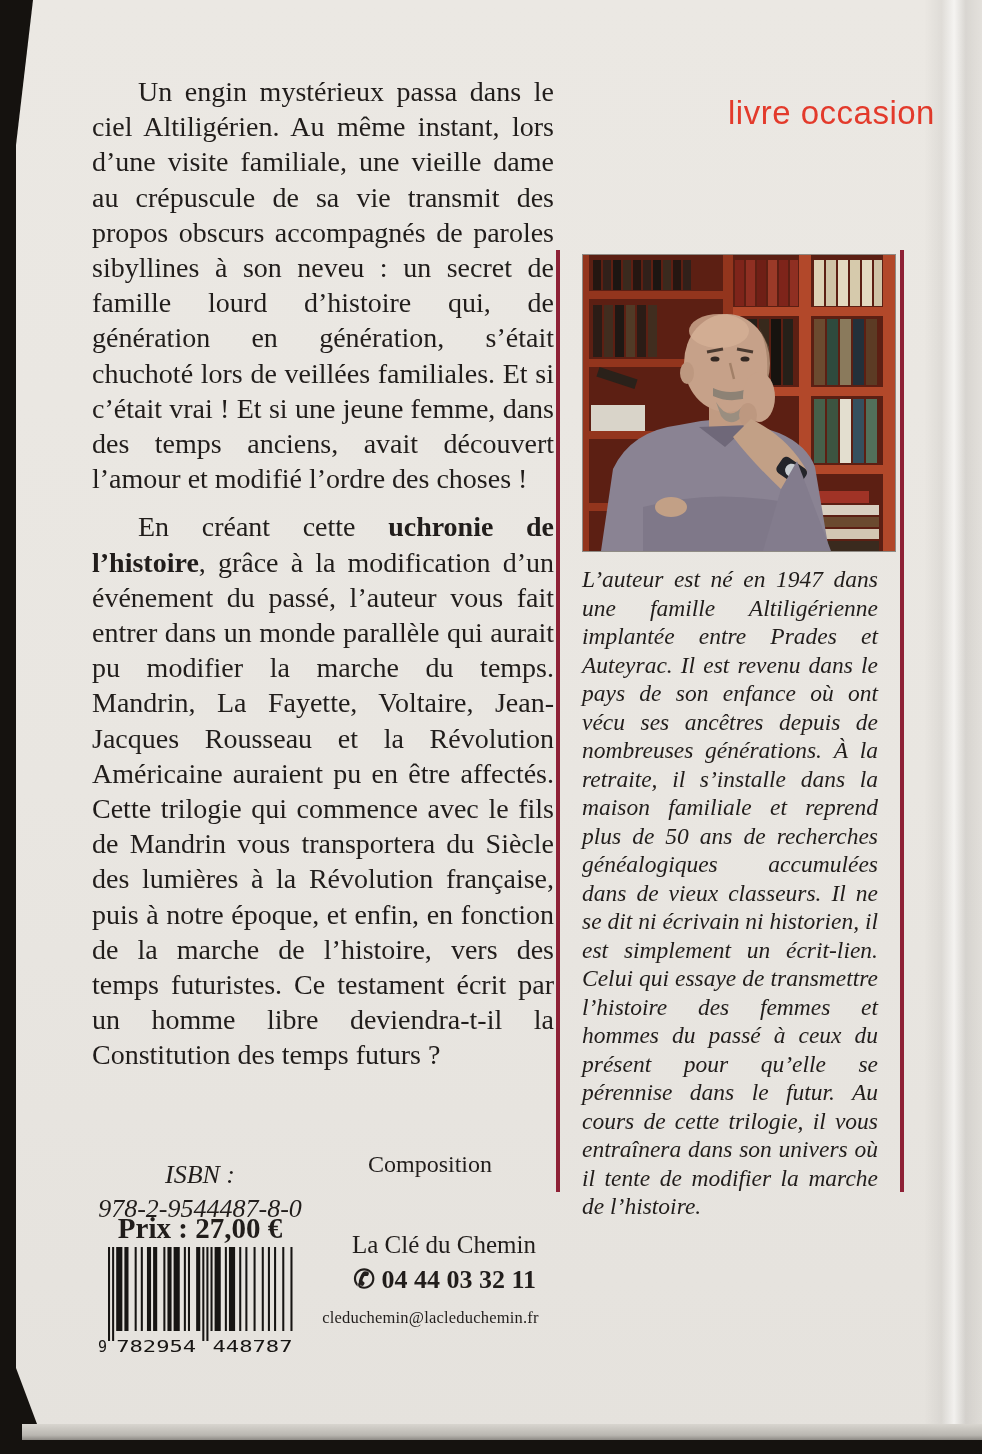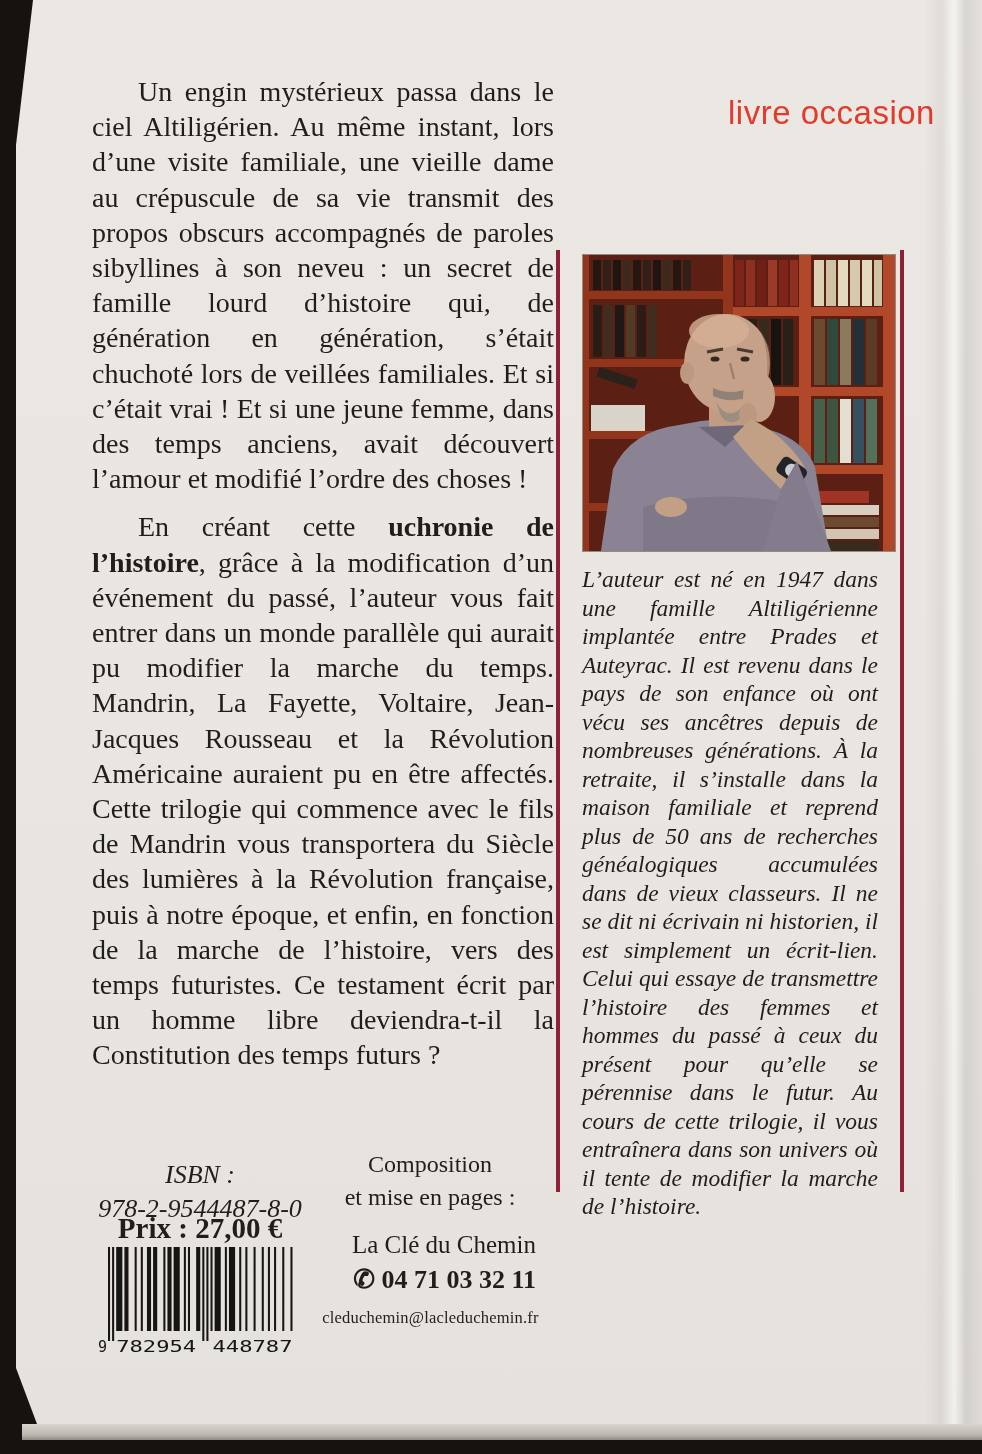--- a/index.html
+++ b/index.html
@@ -161,21 +161,20 @@
       <p class="bio">L’auteur est né en 1947 dans une famille Altiligérienne implantée entre Prades et Auteyrac. Il est revenu dans le pays de son enfance où ont vécu ses ancêtres depuis de nombreuses générations. À la retraite, il s’installe dans la maison familiale et reprend plus de 50 ans de recherches généalogiques accumulées dans de vieux classeurs. Il ne se dit ni écrivain ni historien, il est simplement un écrit-lien. Celui qui essaye de transmettre l’histoire des femmes et hommes du passé à ceux du présent pour qu’elle se pérennise dans le futur. Au cours de cette trilogie, il vous entraînera dans son univers où il tente de modifier la marche de l’histoire.</p>
     </div>
 
     <div class="isbn">
       <div>ISBN :</div>
       <div>978-2-9544487-8-0</div>
     </div>
 
     <div class="composition">
       <div>Composition</div>
-      <div>et mise en pages :</div>
     </div>
 
     <div class="price">Prix : 27,00 €</div>
 
     <div class="barcode"><svg viewBox="0 0 205 106" width="205" height="106">
           <rect x="10.00" y="0" width="2.05" height="94" fill="#171513"></rect>
           <rect x="14.10" y="0" width="2.05" height="94" fill="#171513"></rect>
           <rect x="18.20" y="0" width="6.15" height="84" fill="#171513"></rect>
           <rect x="26.40" y="0" width="4.10" height="84" fill="#171513"></rect>
           <rect x="36.65" y="0" width="2.05" height="84" fill="#171513"></rect>
@@ -202,21 +201,21 @@
           <rect x="176.05" y="0" width="2.05" height="84" fill="#171513"></rect>
           <rect x="184.25" y="0" width="2.05" height="84" fill="#171513"></rect>
           <rect x="192.45" y="0" width="2.05" height="84" fill="#171513"></rect>
           <text x="0" y="105" font-size="15" fill="#171513" font-family="&quot;DejaVu Sans Mono&quot;,monospace">9</text>
           <text x="18.15" y="105" font-size="15" fill="#171513" font-family="&quot;DejaVu Sans Mono&quot;,monospace" textLength="80" lengthAdjust="spacingAndGlyphs">782954</text>
           <text x="114.49999999999999" y="105" font-size="15" fill="#171513" font-family="&quot;DejaVu Sans Mono&quot;,monospace" textLength="80" lengthAdjust="spacingAndGlyphs">448787</text>
         </svg></div>
 
     <div class="publisher">
       <div class="pub-name">La Clé du Chemin</div>
-      <div class="pub-phone"><span>✆</span> <span>04 71 03 32 11</span></div>
+      <div class="pub-phone"><span>✆</span> <span>04 44 03 32 11</span></div>
     </div>
 
     <div class="contact">
       <div class="email">cleduchemin@lacleduchemin.fr</div>
     </div>
 
     <div class="crease"></div>
   </div>
 
   <div class="wedge-top"></div>

